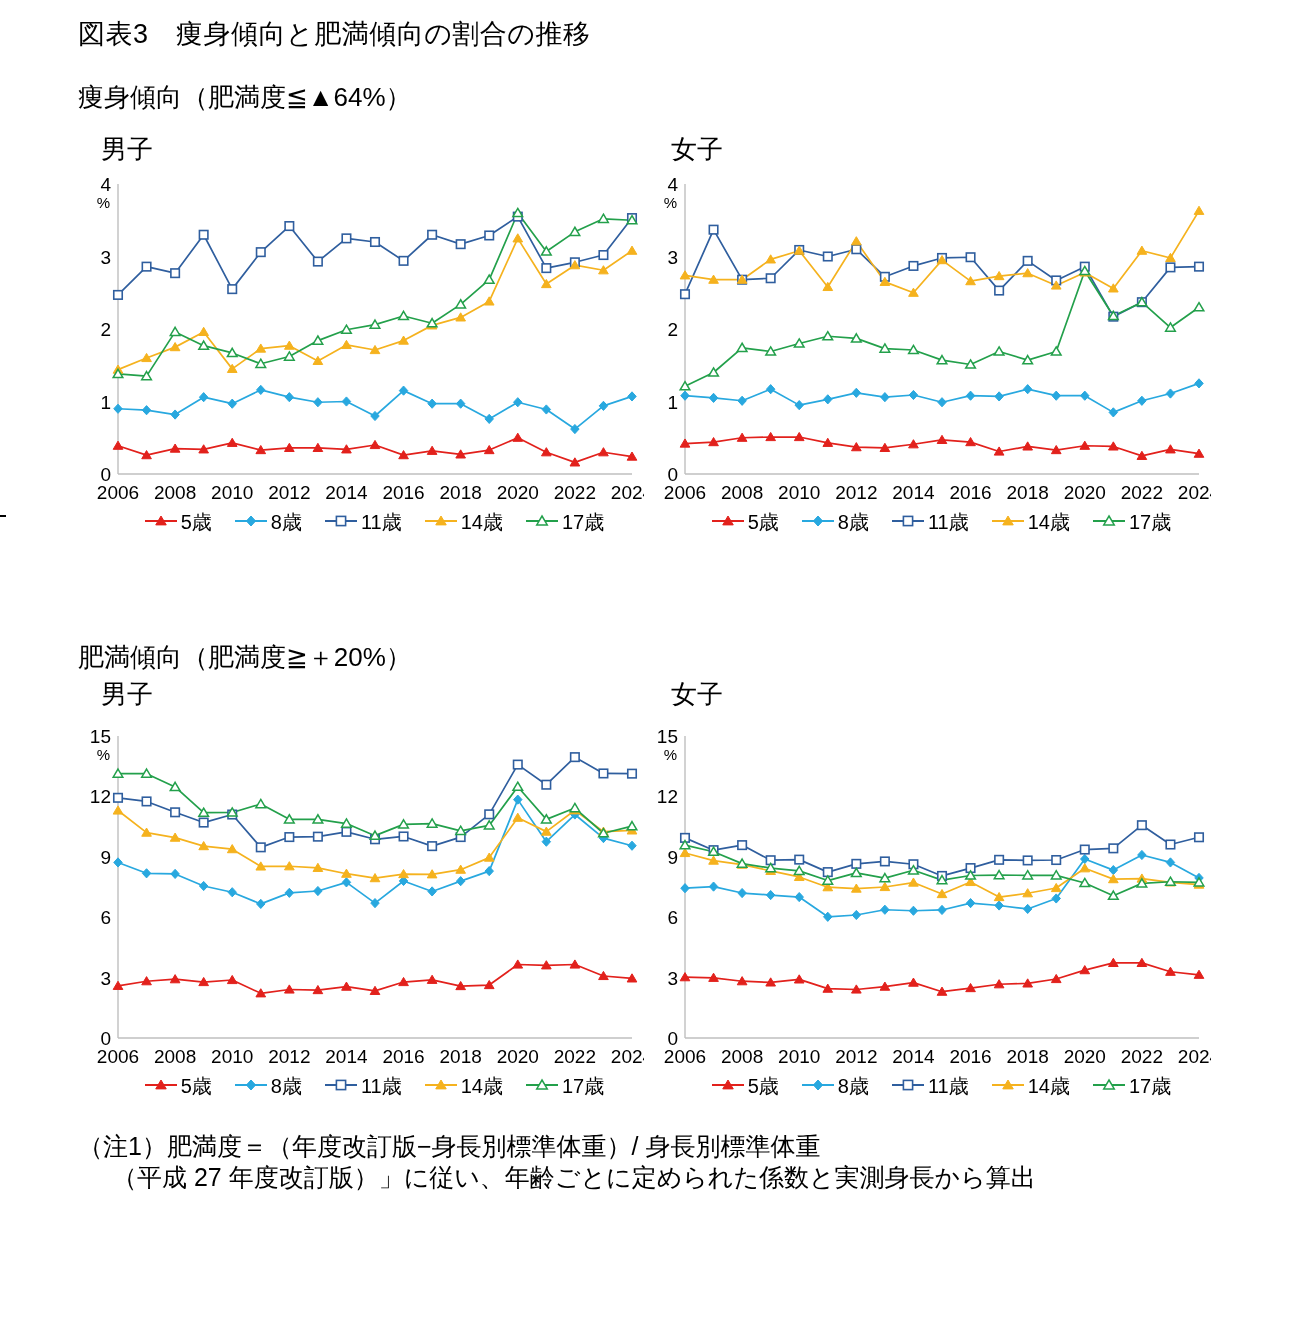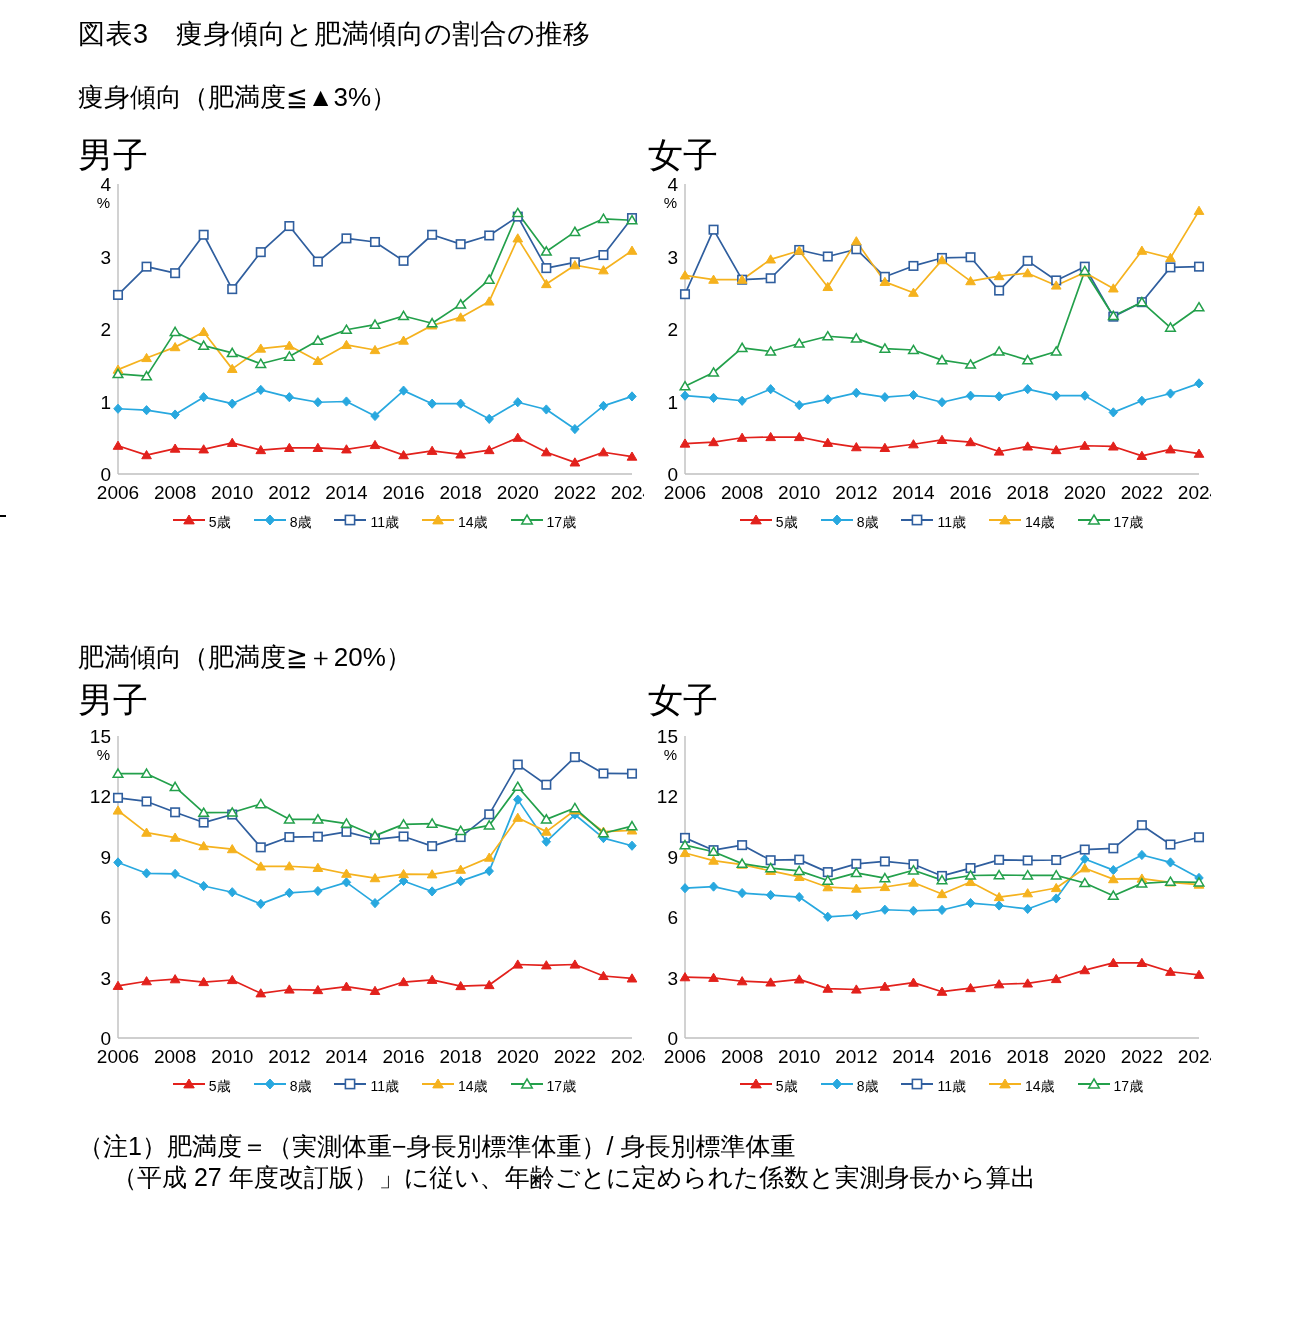--- a/index.html
+++ b/index.html
@@ -28,21 +28,22 @@
     position: absolute;
     left: 78px;
     font-size: 26px;
     white-space: pre;
   }
   .section-head.thin { top: 80px; }
   .section-head.fat  { top: 640px; }
 
   .panel-head {
     position: absolute;
-    font-size: 35px;
+    font-size: 26px;
+    margin-left: 23px;
   }
   .ph-m1 { left: 78px;  top: 132px; }
   .ph-f1 { left: 648px; top: 132px; }
   .ph-m2 { left: 78px;  top: 677px; }
   .ph-f2 { left: 648px; top: 677px; }
 
   
   .chart-block {
     position: absolute;
     width: 566px;
@@ -65,21 +66,21 @@
   }
   .legend-item {
     display: flex;
     align-items: center;
     gap: 3px;
     font-size: 17px;
     line-height: 1;
     white-space: nowrap;
   }
   .legend-item .lgnd-key { display: block; }
-  .legend-item .lgnd-label { font-size: 14px; }
+  .legend-item .lgnd-label { font-size: 20px; }
 
   
   .notes {
     position: absolute;
     left: 78px; top: 1131px;
     width: 1190px;
     font-size: 25px;
     line-height: 1.23;
   }
   .notes div { white-space: pre; }
@@ -91,21 +92,21 @@
     position: absolute;
     left: 0; top: 515px;
     width: 6px; height: 2px;
     background: #000;
   }
 </style>
 </head>
 <body>
 
 <div class="fig-title">図表3　痩身傾向と肥満傾向の割合の推移</div>
-<div class="section-head thin">痩身傾向（肥満度≦▲3%）</div>
+<div class="section-head thin">痩身傾向（肥満度≦▲64%）</div>
 <div class="section-head fat">肥満傾向（肥満度≧＋20%）</div>
 
 <div class="panel-head ph-m1">男子</div>
 <div class="panel-head ph-f1">女子</div>
 <div class="panel-head ph-m2">男子</div>
 <div class="panel-head ph-f2">女子</div>
 
 <div class="edge-tick"></div>
 
 <div class="chart-block" id="chart-male-thin">
@@ -781,15 +782,15 @@
         <span class="lgnd-key"><svg width="34" height="16" viewBox="0 0 34 16">
             <line x1="1" y1="8" x2="33" y2="8" stroke="#23A04B" stroke-width="2"></line>
             <polygon points="17,3 22.25,11.9 11.75,11.9" fill="#ffffff" stroke="#23A04B" stroke-width="1.5"></polygon>
           </svg></span>
         <span class="lgnd-label">17歳</span>
       </div>
     </div>
   </div>
 
 <div class="notes">
-  <div>（注1）肥満度＝（実測体重−身長別標準体重）/ 身長別標準体重</div>
+  <div>（注1）肥満度＝（年度改訂版−身長別標準体重）/ 身長別標準体重</div>
   <div class="note-indent-2">（平成 27 年度改訂版）」に従い、年齢ごとに定められた係数と実測身長から算出</div>
 </div>
 
 </body></html>

